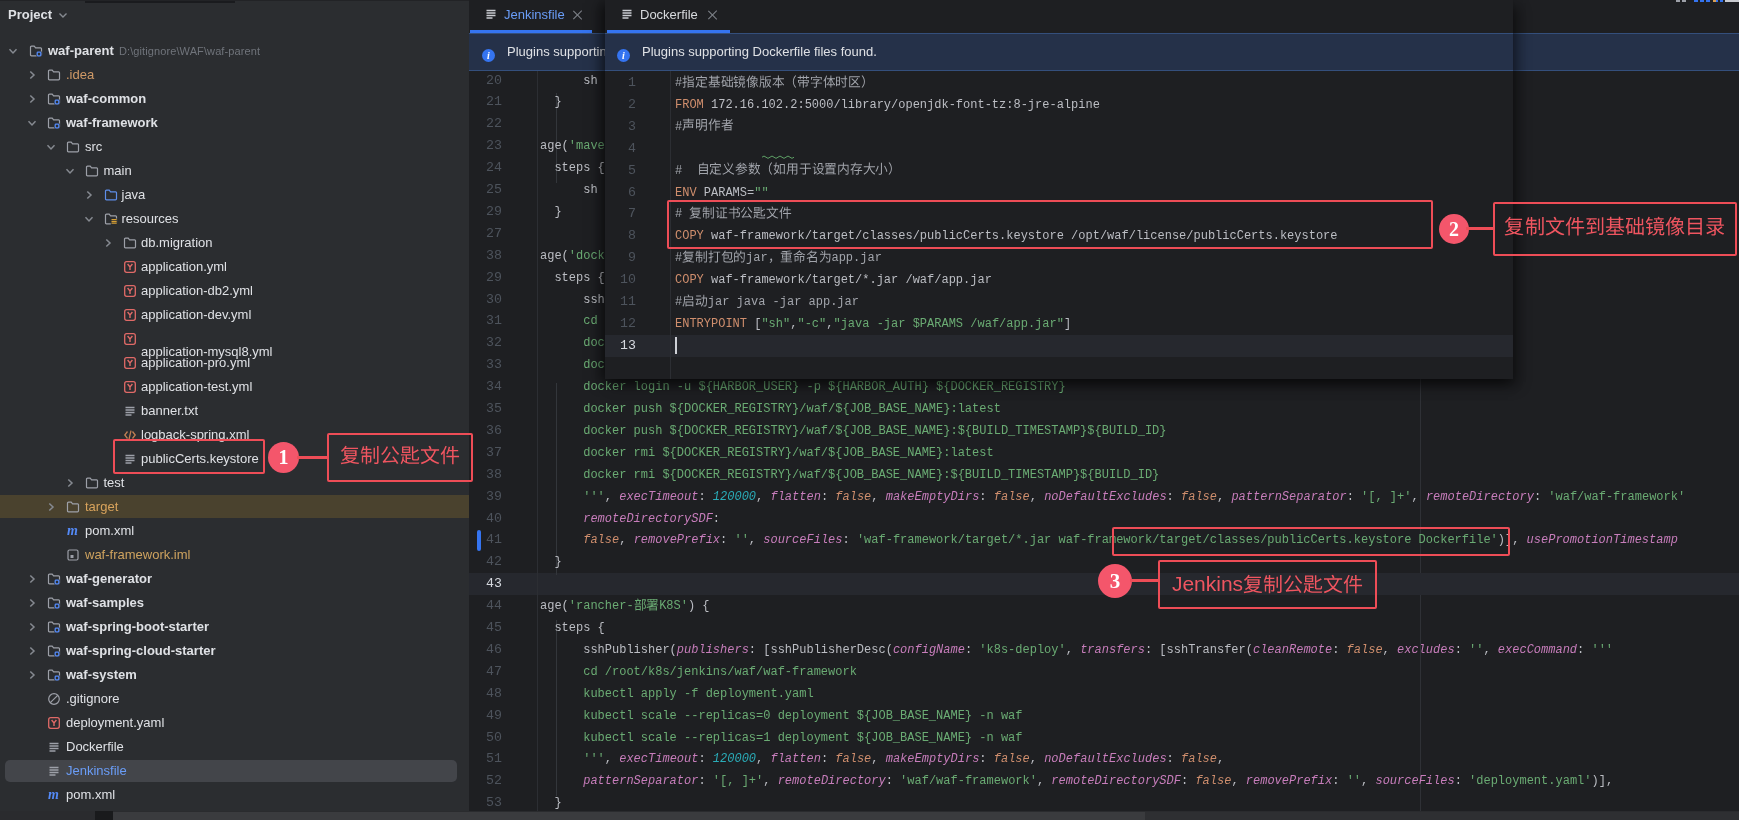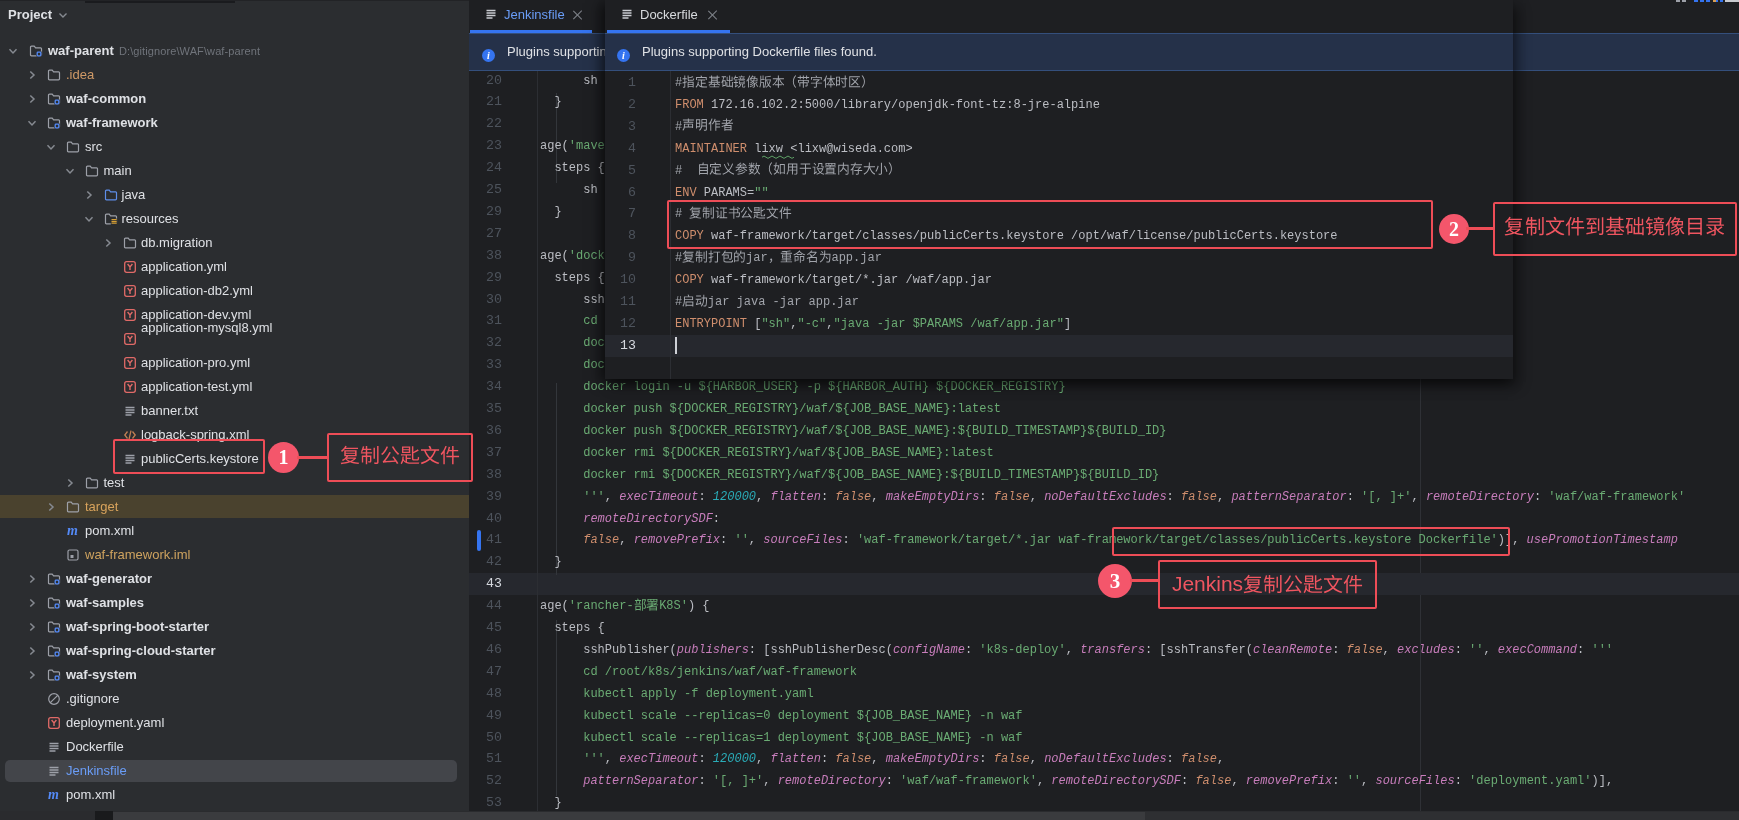--- a/index.html
+++ b/index.html
@@ -446,21 +446,20 @@
     <div class="cl" style="left:70px;top:93.9px"><span class="kw">FROM</span><span class="d"> 172.16.102.2:5000/library/openjdk-font-tz:8-jre-alpine</span></div>
     <div class="cl" style="left:70px;top:115.8px"><span class="c">#<svg class="k">
           <use href="#g22"></use>
         </svg><svg class="k">
           <use href="#g23"></use>
         </svg><svg class="k">
           <use href="#g24"></use>
         </svg><svg class="k">
           <use href="#g25"></use>
         </svg></span></div>
-    <div class="cl" style="left:70px;top:137.7px"><span class="kw">MAINTAINER</span><span class="d"> lixw &lt;lixw@wiseda.com&gt;</span></div>
     <div class="cl" style="left:70px;top:159.6px"><span class="c">#  <svg class="k">
           <use href="#g26"></use>
         </svg><svg class="k">
           <use href="#g14"></use>
         </svg><svg class="k">
           <use href="#g27"></use>
         </svg><svg class="k">
           <use href="#g28"></use>
         </svg><svg class="k">
           <use href="#g29"></use>
@@ -640,21 +639,21 @@
     <div class="tr" style="left:141.0px;top:279px;color:#dfe1e5;font-weight:normal">application-db2.yml</div>
     <svg style="position:absolute;left:123.3px;top:307.0px" width="14" height="14" viewBox="0 0 14 14" fill="none">
       <rect x="1.7" y="1.7" width="10.6" height="10.6" rx="2" stroke="#e06a67" stroke-width="1.3"></rect>
       <path d="M4.6 4 L7 7 L9.4 4 M7 7 L7 10" stroke="#e06a67" stroke-width="1.4"></path>
     </svg>
     <div class="tr" style="left:141.0px;top:303px;color:#dfe1e5;font-weight:normal">application-dev.yml</div>
     <svg style="position:absolute;left:123.3px;top:331.0px" width="14" height="14" viewBox="0 0 14 14" fill="none">
       <rect x="1.7" y="1.7" width="10.6" height="10.6" rx="2" stroke="#e06a67" stroke-width="1.3"></rect>
       <path d="M4.6 4 L7 7 L9.4 4 M7 7 L7 10" stroke="#e06a67" stroke-width="1.4"></path>
     </svg>
-    <div class="tr" style="left:141.0px;top:316px;color:#dfe1e5;font-weight:normal">application-mysql8.yml</div>
+    <div class="tr" style="left:141.0px;top:340px;color:#dfe1e5;font-weight:normal">application-mysql8.yml</div>
     <svg style="position:absolute;left:123.3px;top:355.0px" width="14" height="14" viewBox="0 0 14 14" fill="none">
       <rect x="1.7" y="1.7" width="10.6" height="10.6" rx="2" stroke="#e06a67" stroke-width="1.3"></rect>
       <path d="M4.6 4 L7 7 L9.4 4 M7 7 L7 10" stroke="#e06a67" stroke-width="1.4"></path>
     </svg>
     <div class="tr" style="left:141.0px;top:351px;color:#dfe1e5;font-weight:normal">application-pro.yml</div>
     <svg style="position:absolute;left:123.3px;top:379.0px" width="14" height="14" viewBox="0 0 14 14" fill="none">
       <rect x="1.7" y="1.7" width="10.6" height="10.6" rx="2" stroke="#e06a67" stroke-width="1.3"></rect>
       <path d="M4.6 4 L7 7 L9.4 4 M7 7 L7 10" stroke="#e06a67" stroke-width="1.4"></path>
     </svg>
     <div class="tr" style="left:141.0px;top:375px;color:#dfe1e5;font-weight:normal">application-test.yml</div>

